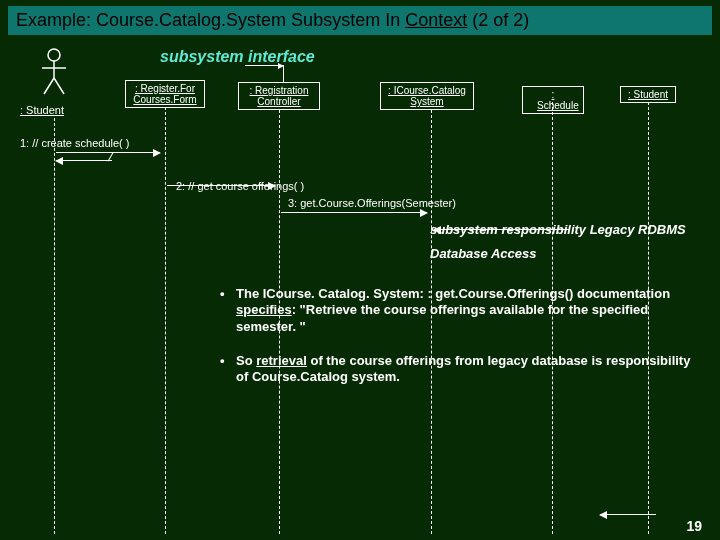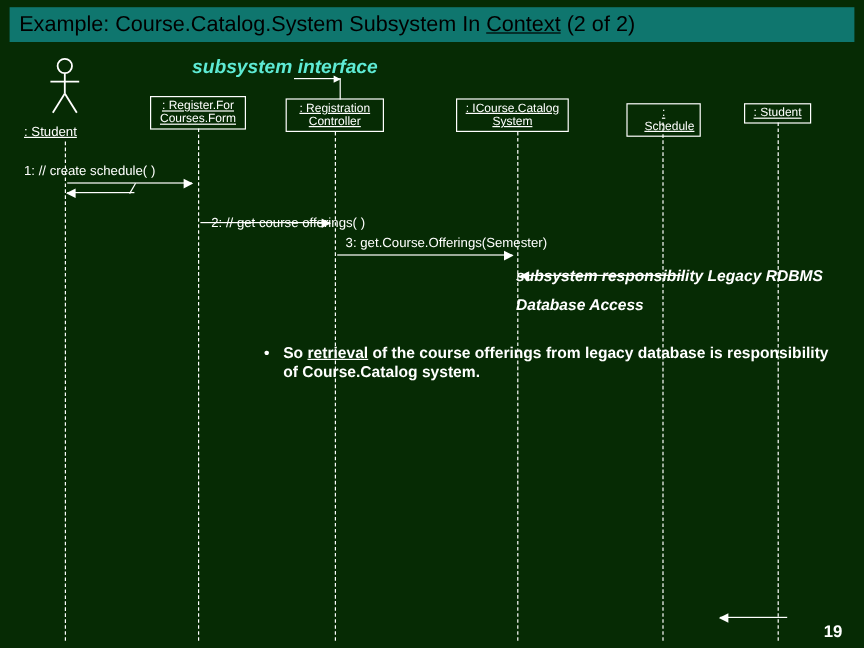--- a/index.html
+++ b/index.html
@@ -224,19 +224,22 @@
 
 <div class="msg m3">3: get.Course.Offerings(Semester)</div>
 <div class="arrow-line a3"></div>
 
 <div class="resp-line"></div>
 <div class="resp-text">subsystem responsibility Legacy RDBMS</div>
 <div class="dbaccess">Database Access</div>
 
 <ul class="bullets">
   <li>
+    <span>The ICourse. Catalog. System: : get.Course.Offerings() documentation </span><span class="u">specifies</span><span>:  "Retrieve the course offerings available for the specified semester. "</span>
+  </li>
+  <li>
     <span>So </span><span class="u">retrieval</span><span> of the course offerings from  legacy database is responsibility of  Course.Catalog system.</span>
   </li>
 </ul>
 
 <div class="ahead-line"></div>
 
 <div class="pagenum">19</div>
 
 </body></html>

